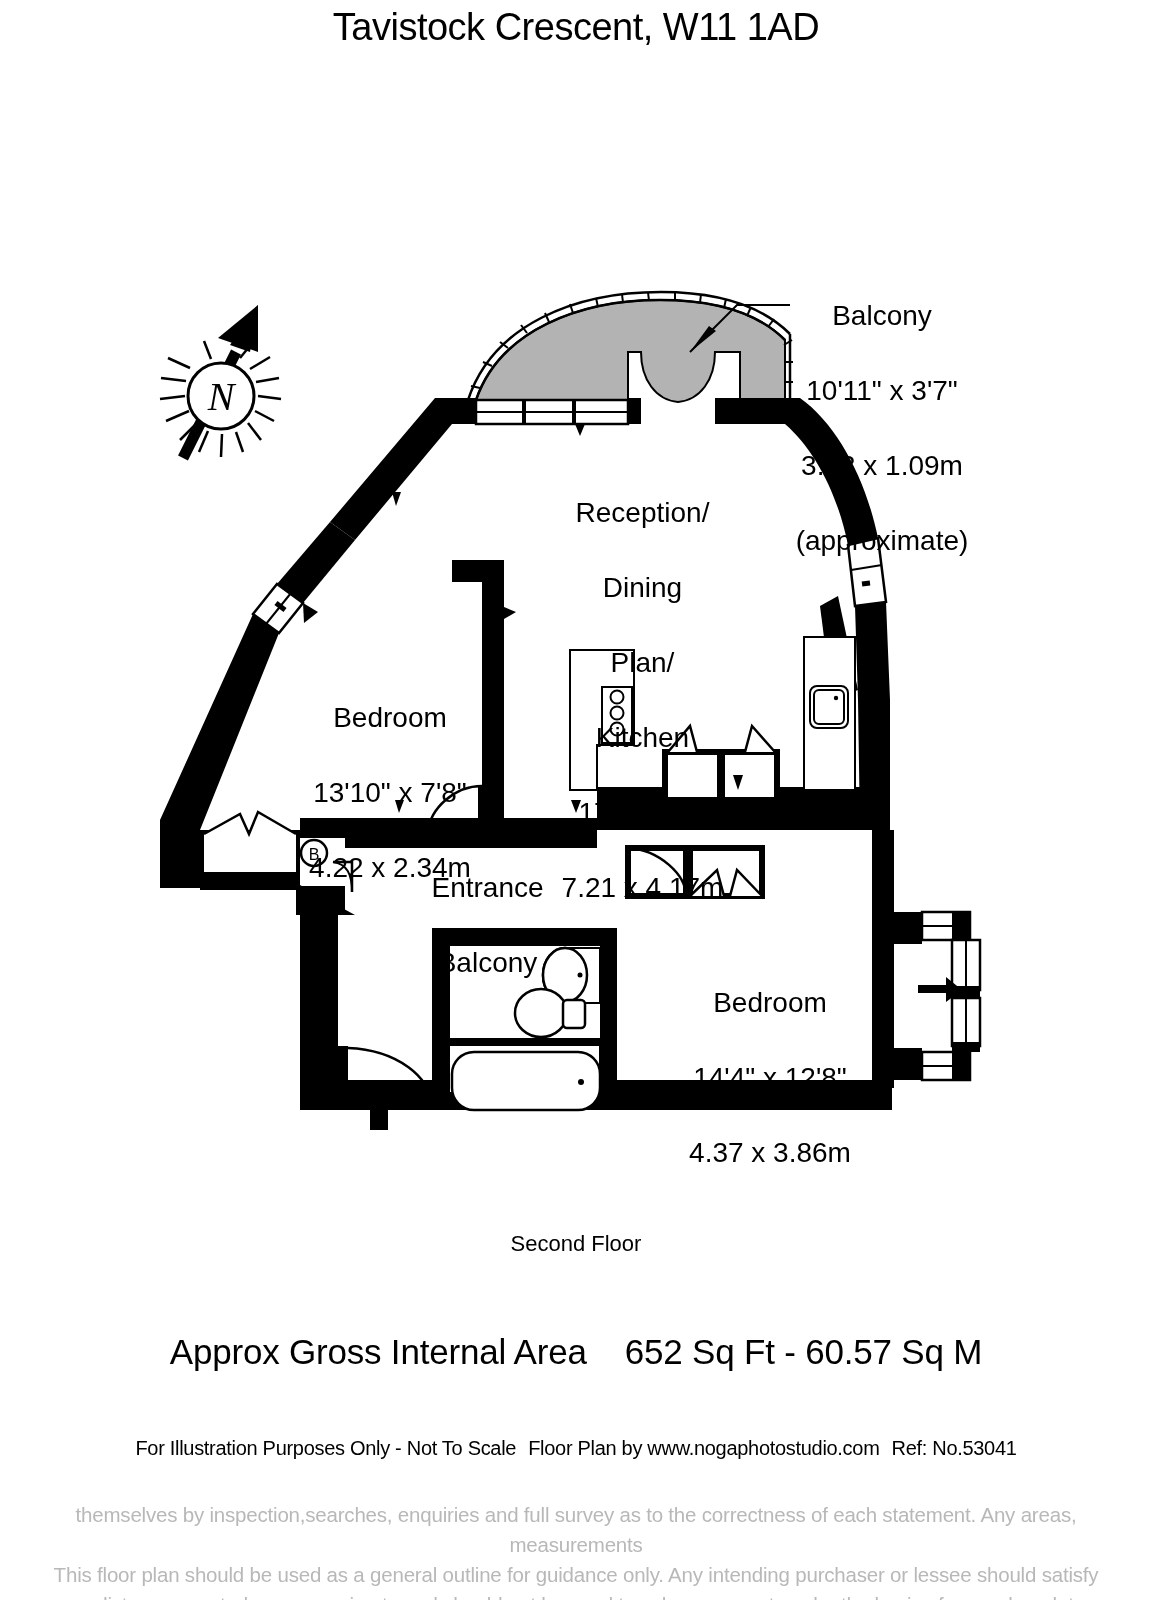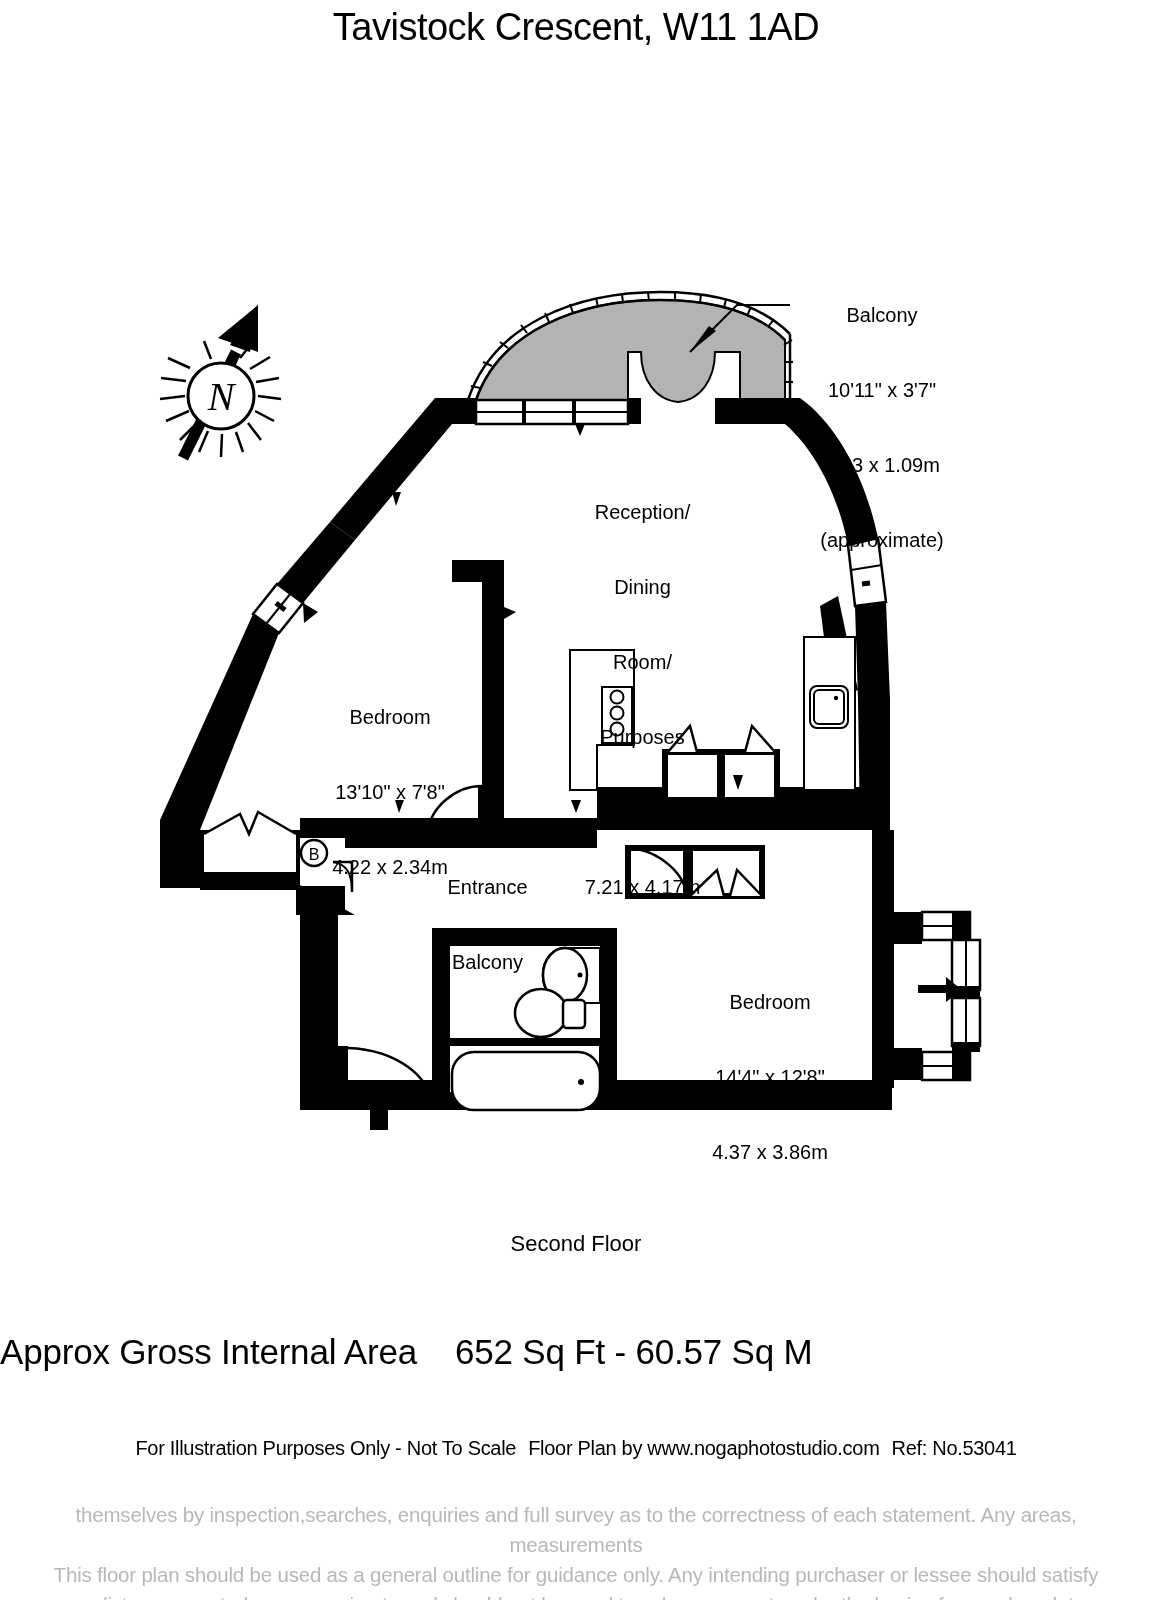--- a/index.html
+++ b/index.html
@@ -34,21 +34,21 @@
   }
   .plan-svg {
     position: absolute;
     top: 0;
     left: 0;
   }
   .lbl {
     position: absolute;
     text-align: center;
     font-family: "Liberation Sans", sans-serif;
-    font-size: 20px;
+    font-size: 28px;
     line-height: 25px;
     color: #000;
     white-space: pre;
   }
   #balcony-label {
     left: 782px;
     top: 253px;
     width: 200px;
     text-align: center;
   }
@@ -77,21 +77,21 @@
     top: 1212px;
     width: 1152px;
     font-size: 22px;
     margin-top: 19px;
   }
   .area-line {
     position: absolute;
     top: 1332px;
     left: 0;
     width: 1152px;
-    text-align: left;
+    text-align: center;
     font-size: 35px;
     letter-spacing: -0.2px;
   }
   .area-line .gap { display: inline-block; width: 38px; }
   .illus-line {
     position: absolute;
     top: 1437px;
     left: 0;
     width: 1152px;
     text-align: center;
@@ -369,22 +369,22 @@
   <div class="lbl" id="balcony-label">
     <div>Balcony</div>
     <div>10'11" x 3'7"</div>
     <div>3.33 x 1.09m</div>
     <div>(approximate)</div>
   </div>
 
   <div class="lbl" id="reception-label">
     <div>Reception/</div>
     <div>Dining</div>
-    <div>Room/</div>
-    <div>Purposes</div>
+    <div>Plan/</div>
+    <div>Kitchen</div>
     <div>17' x 13'8"</div>
     <div>7.21 x 4.17m</div>
   </div>
 
   <div class="lbl" id="bedroom1-label">
     <div>Bedroom</div>
     <div>13'10" x 7'8"</div>
     <div>4.22 x 2.34m</div>
   </div>
 

